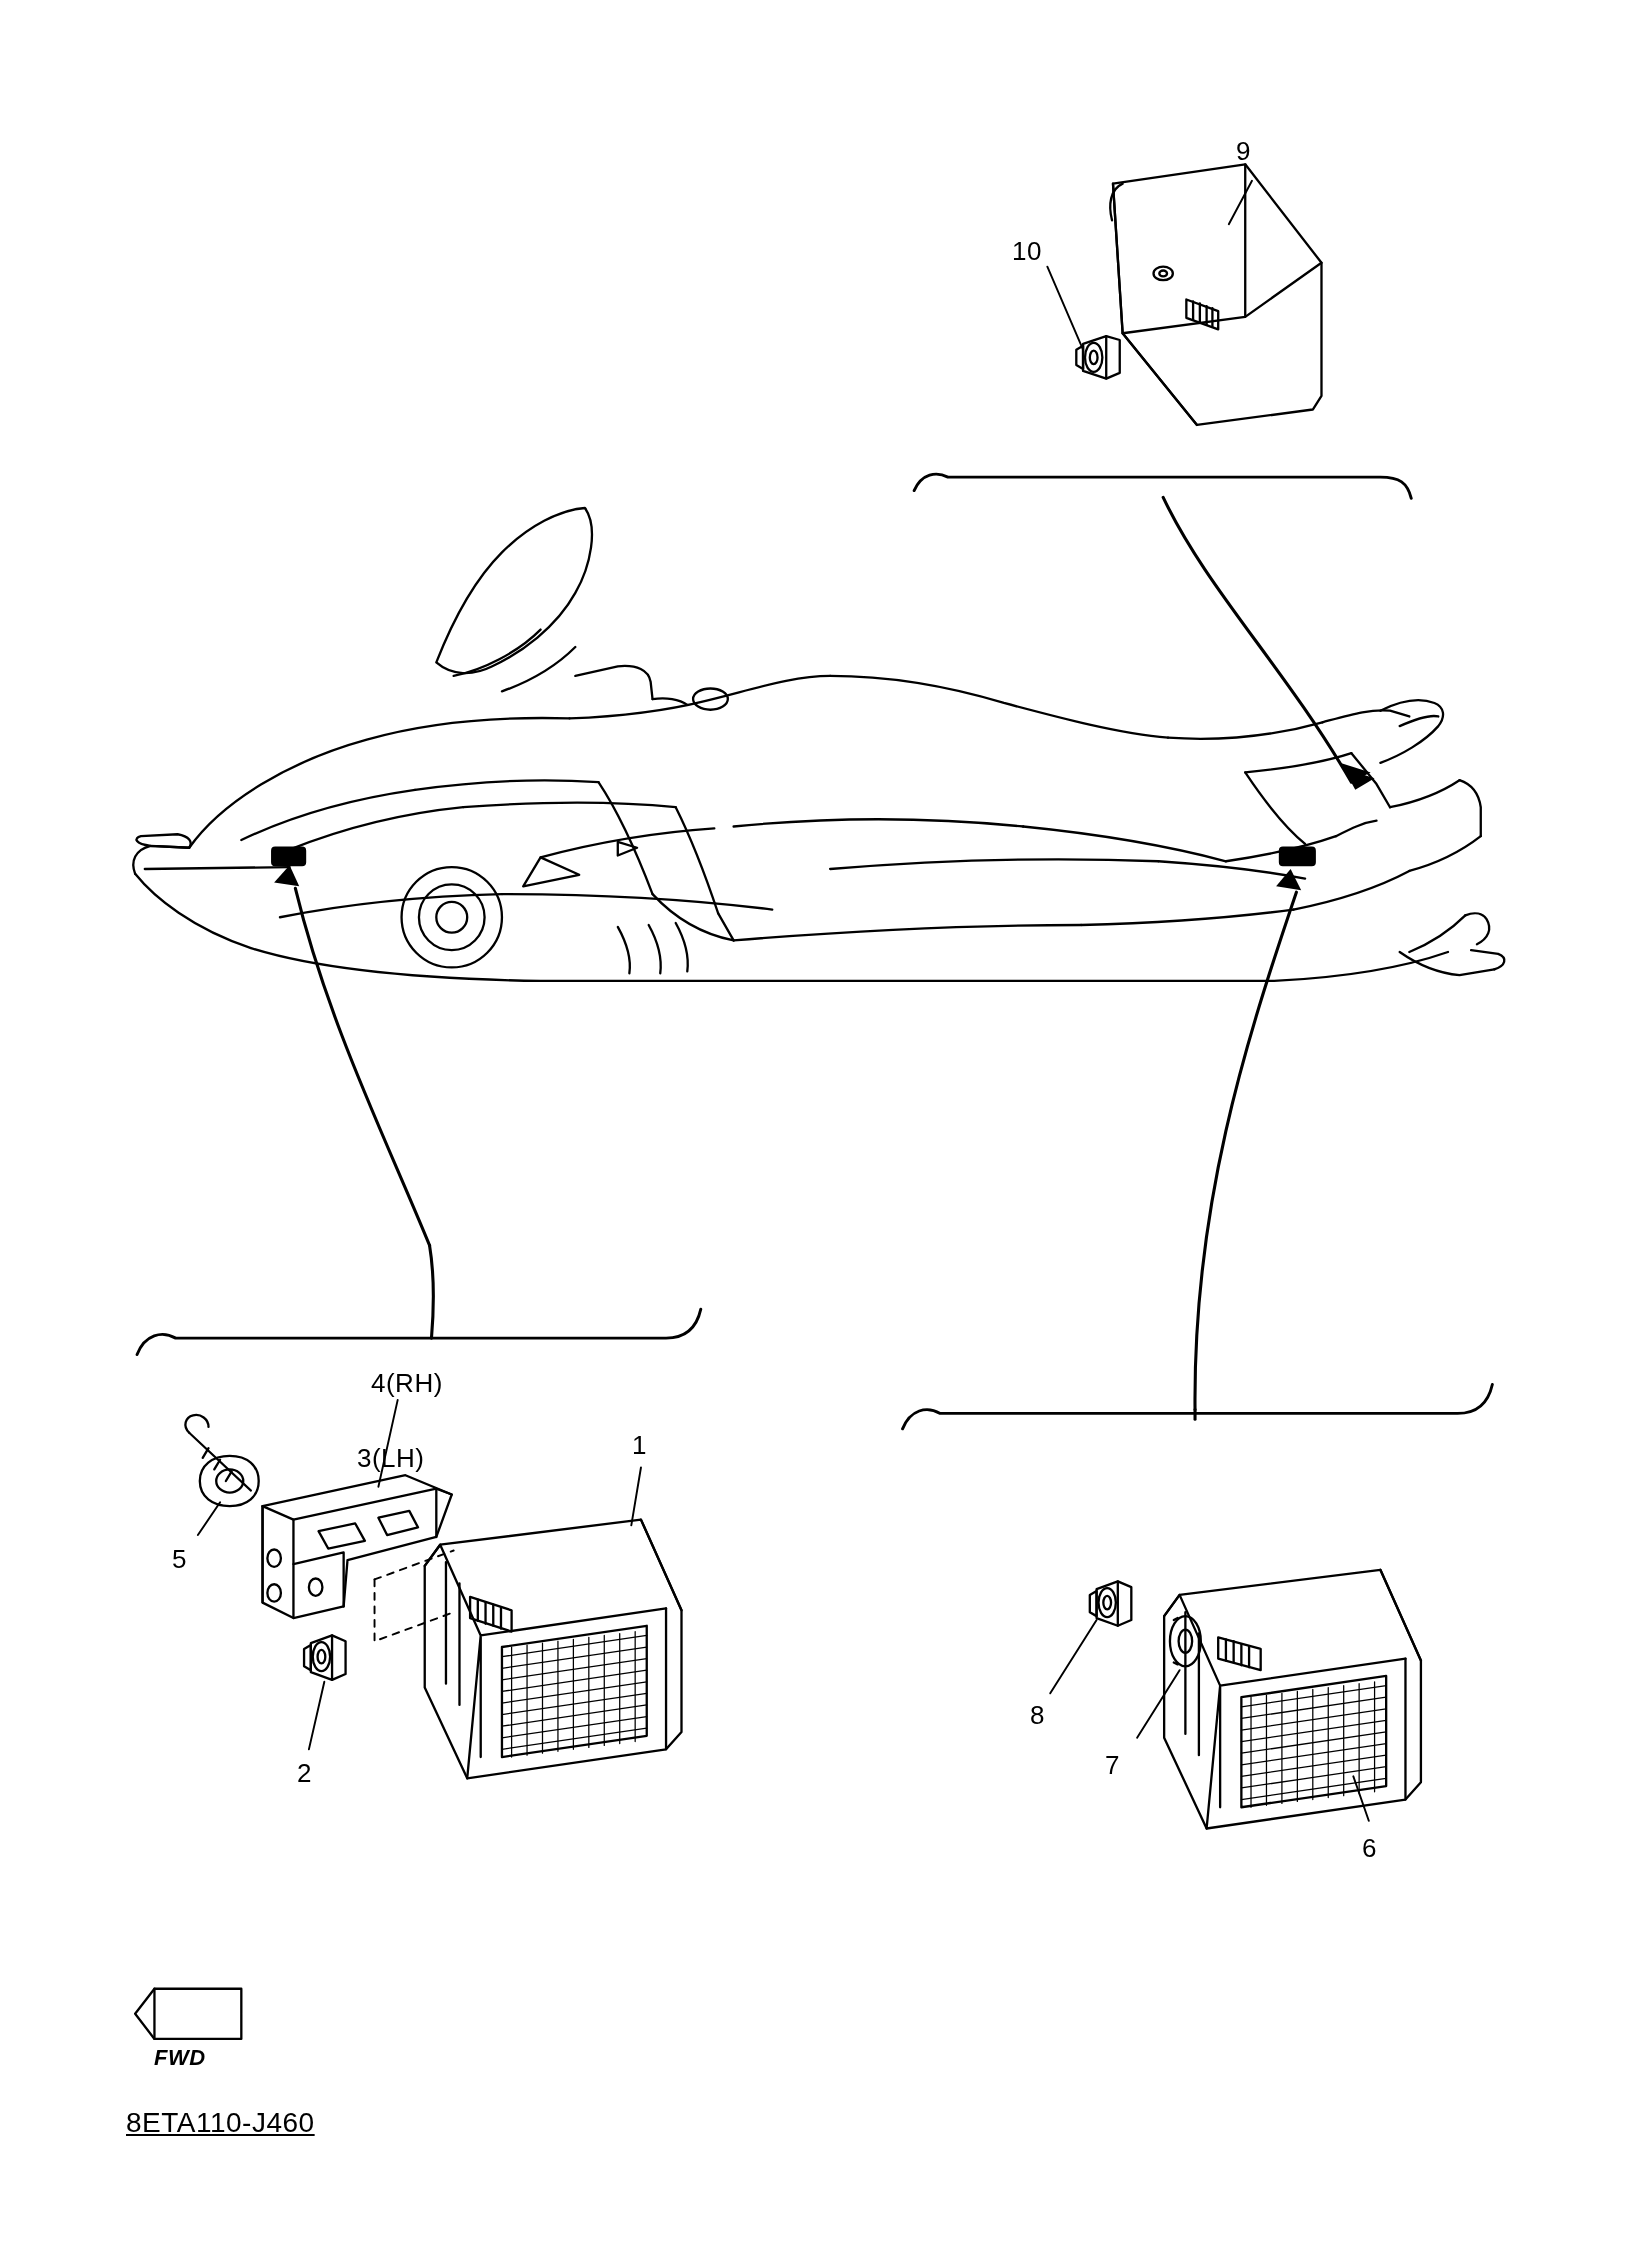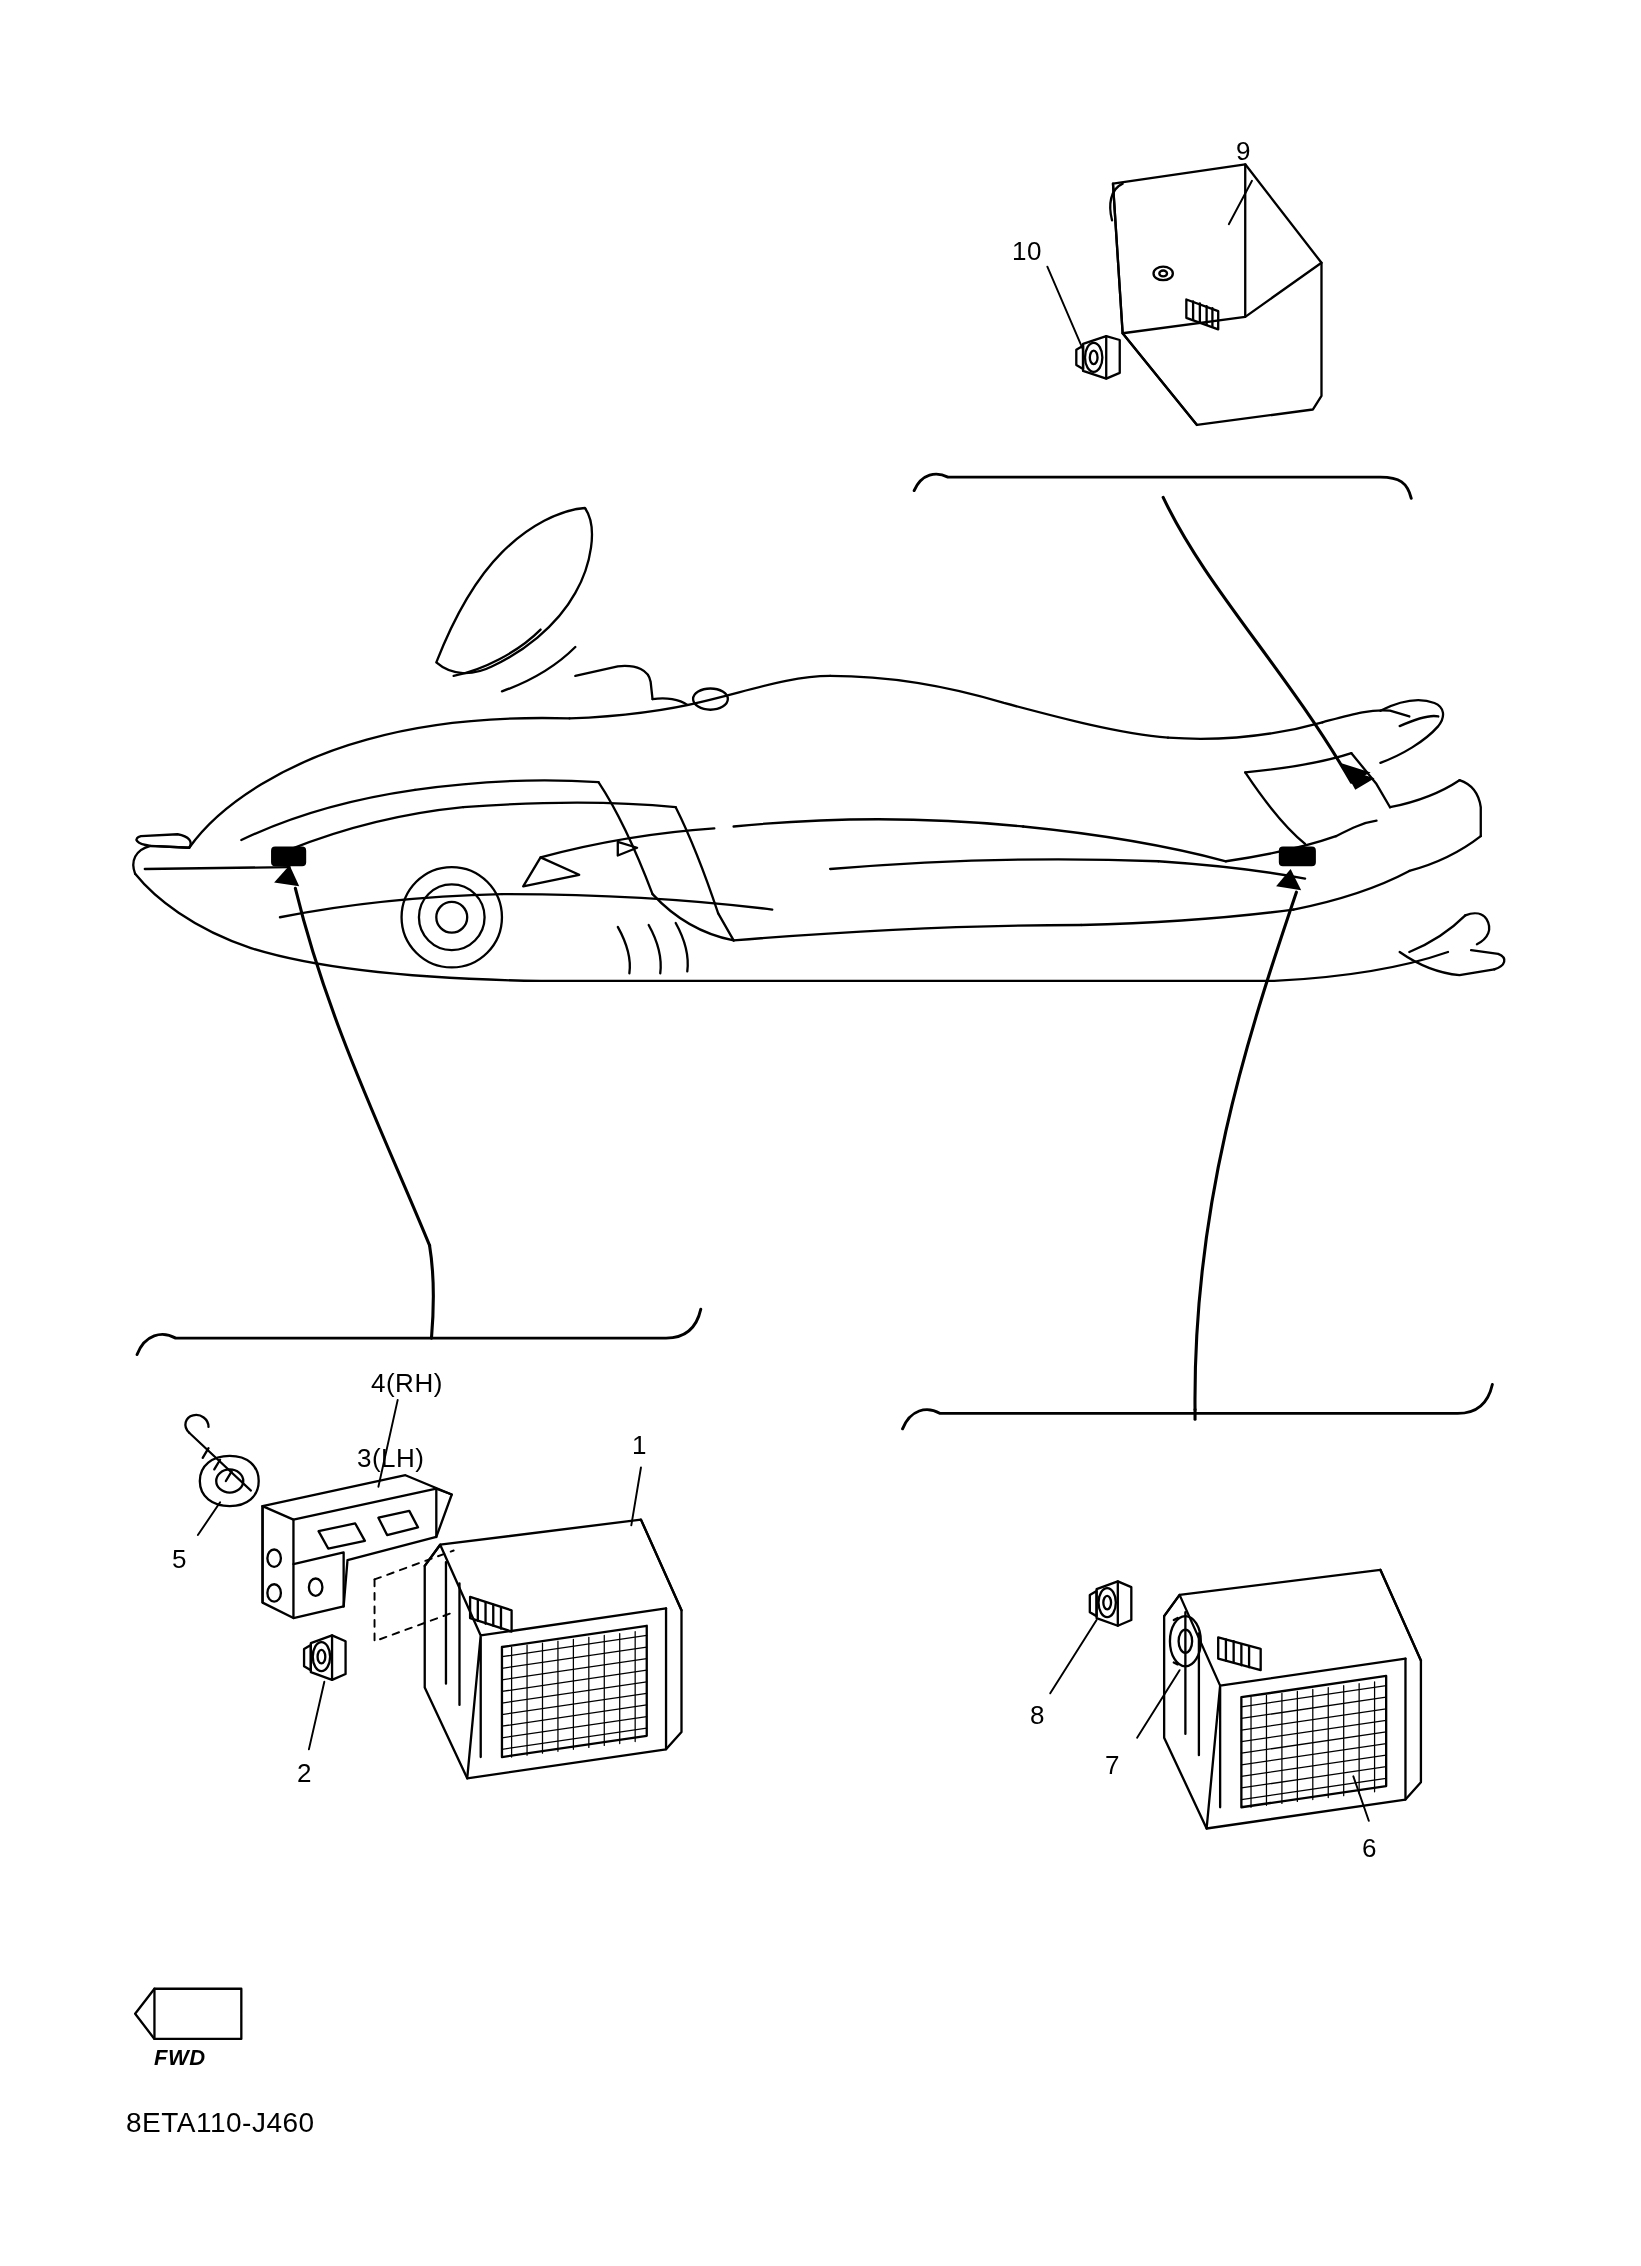--- a/index.html
+++ b/index.html
@@ -34,20 +34,21 @@
     color: #000;
   }
   .callout.center { text-align: center; }
   #part-code {
     position: absolute;
     left: 126px;
     top: 2107px;
     font-size: 28px;
     letter-spacing: 0.5px;
     color: #000;
+    text-decoration: underline;
   }
   #fwd-label {
     position: absolute;
     left: 154px;
     top: 2021px;
     font-size: 22px;
     font-weight: bold;
     font-style: italic;
     letter-spacing: 0.5px;
     color: #000;

